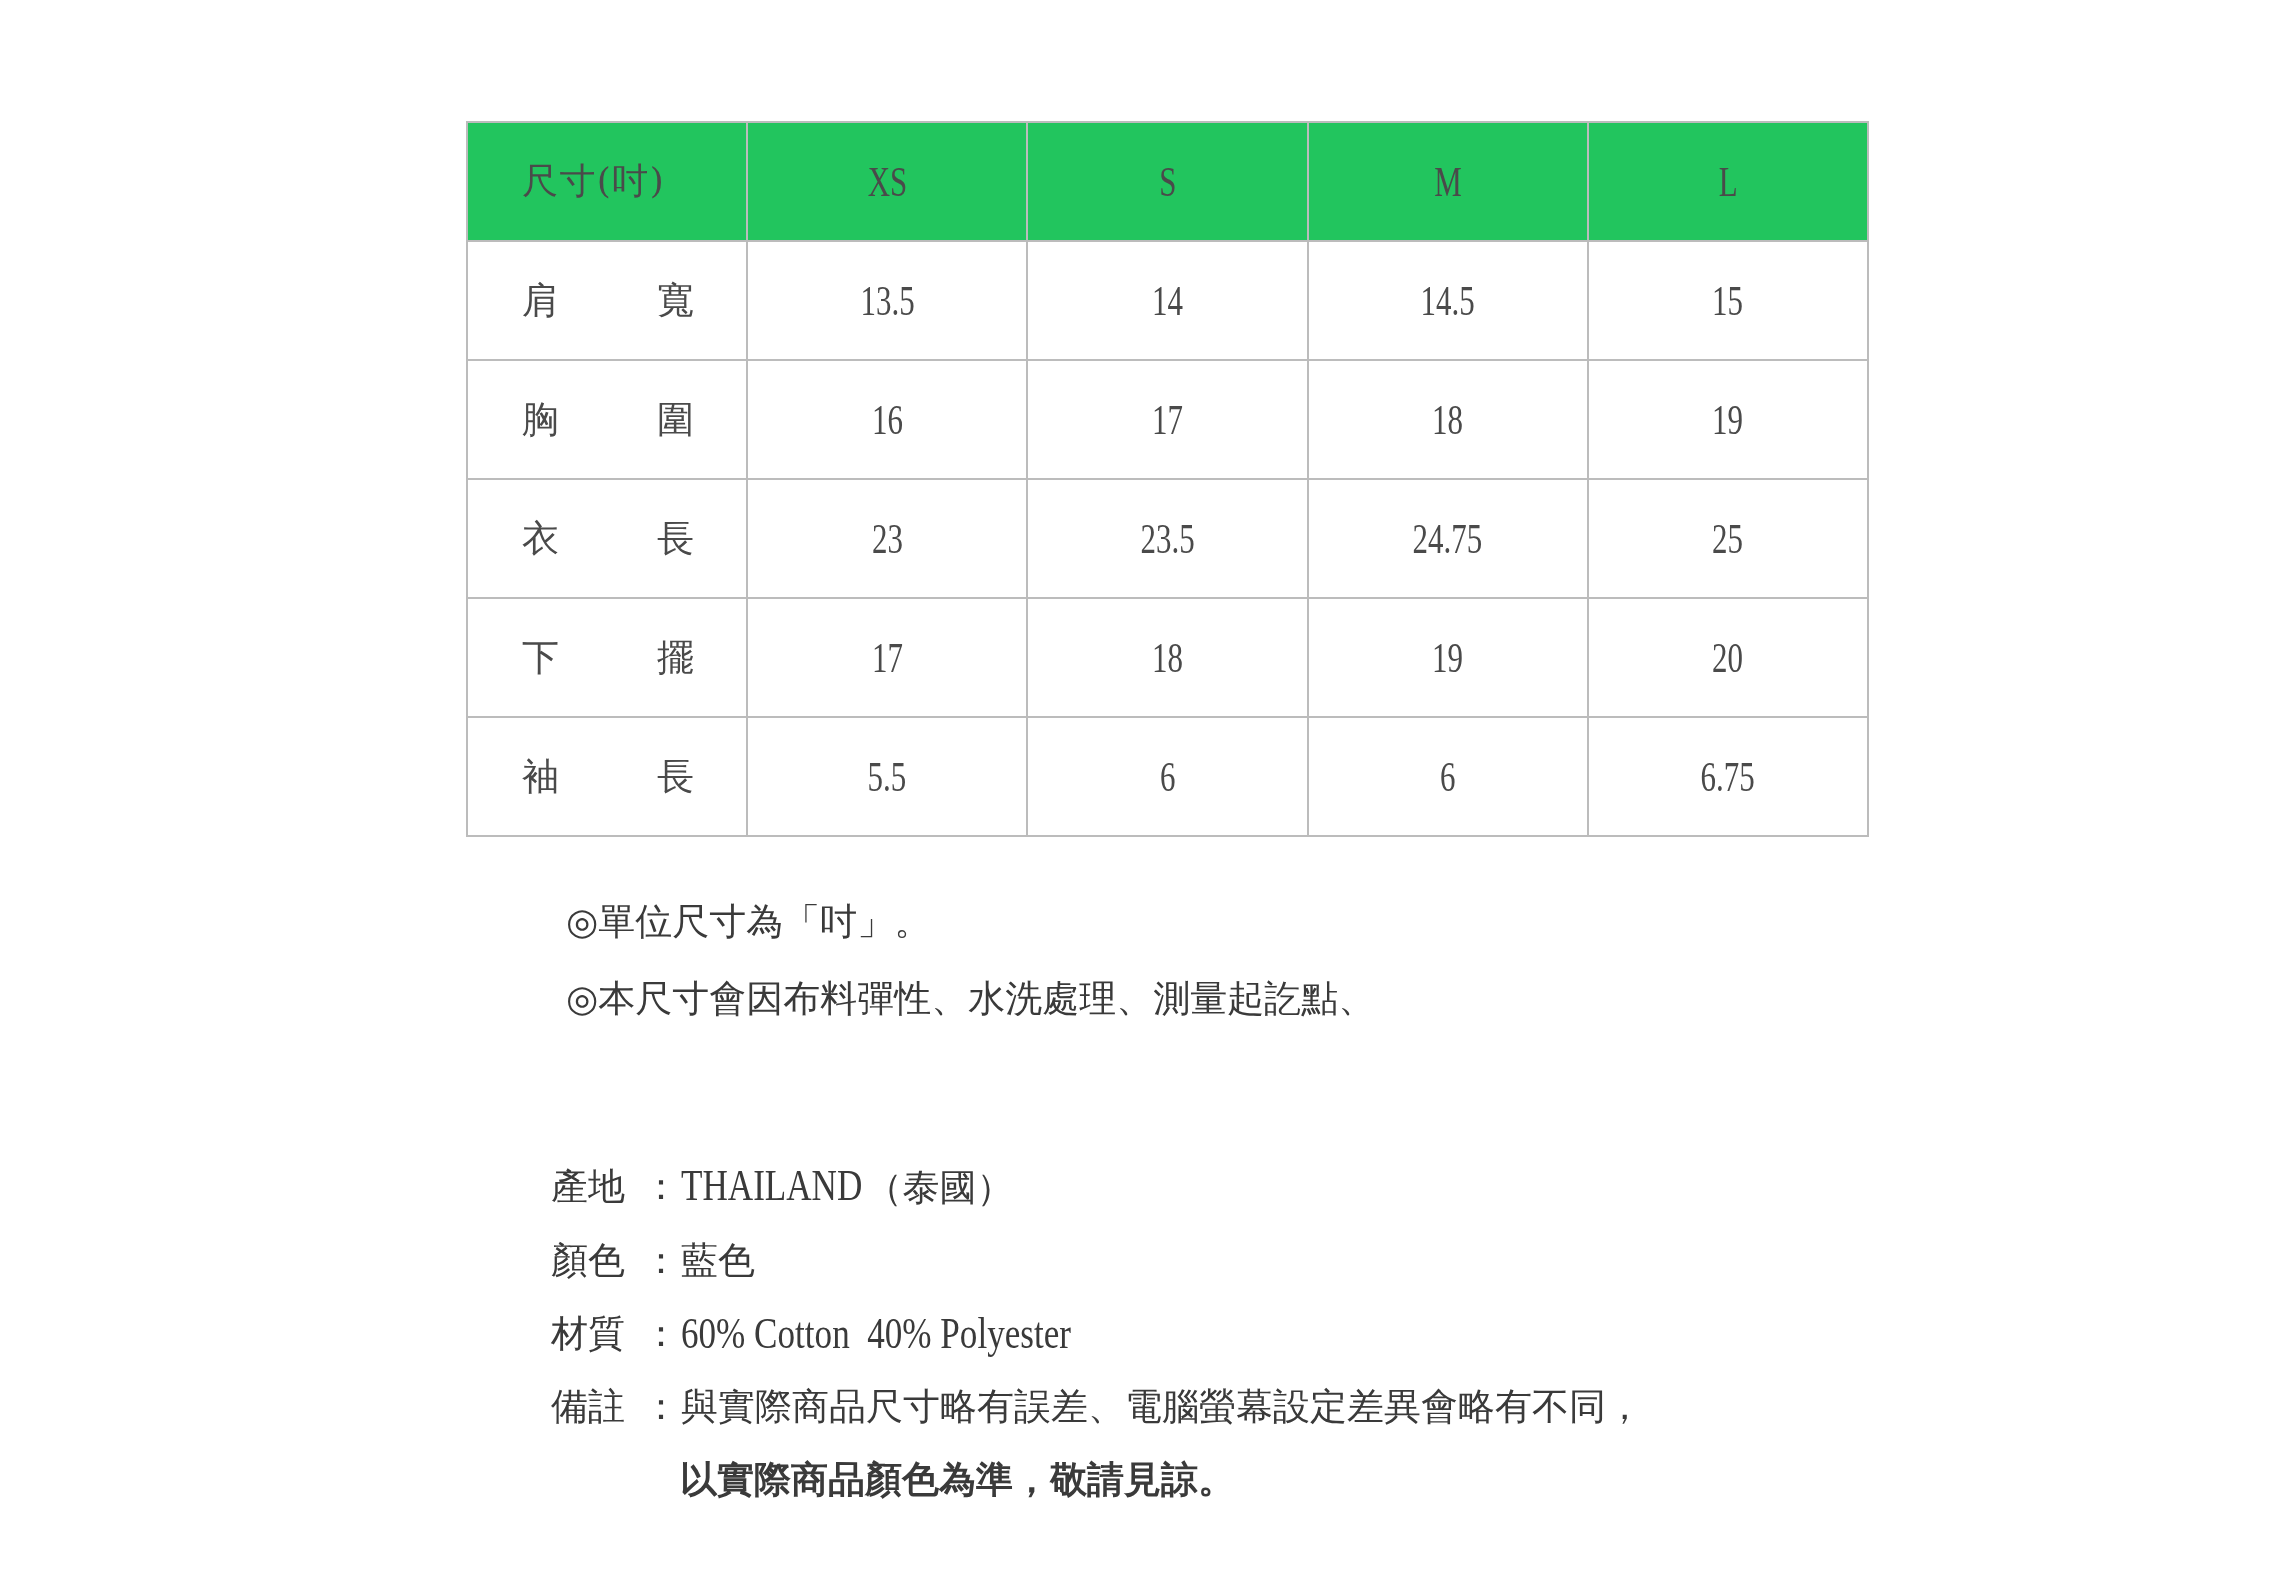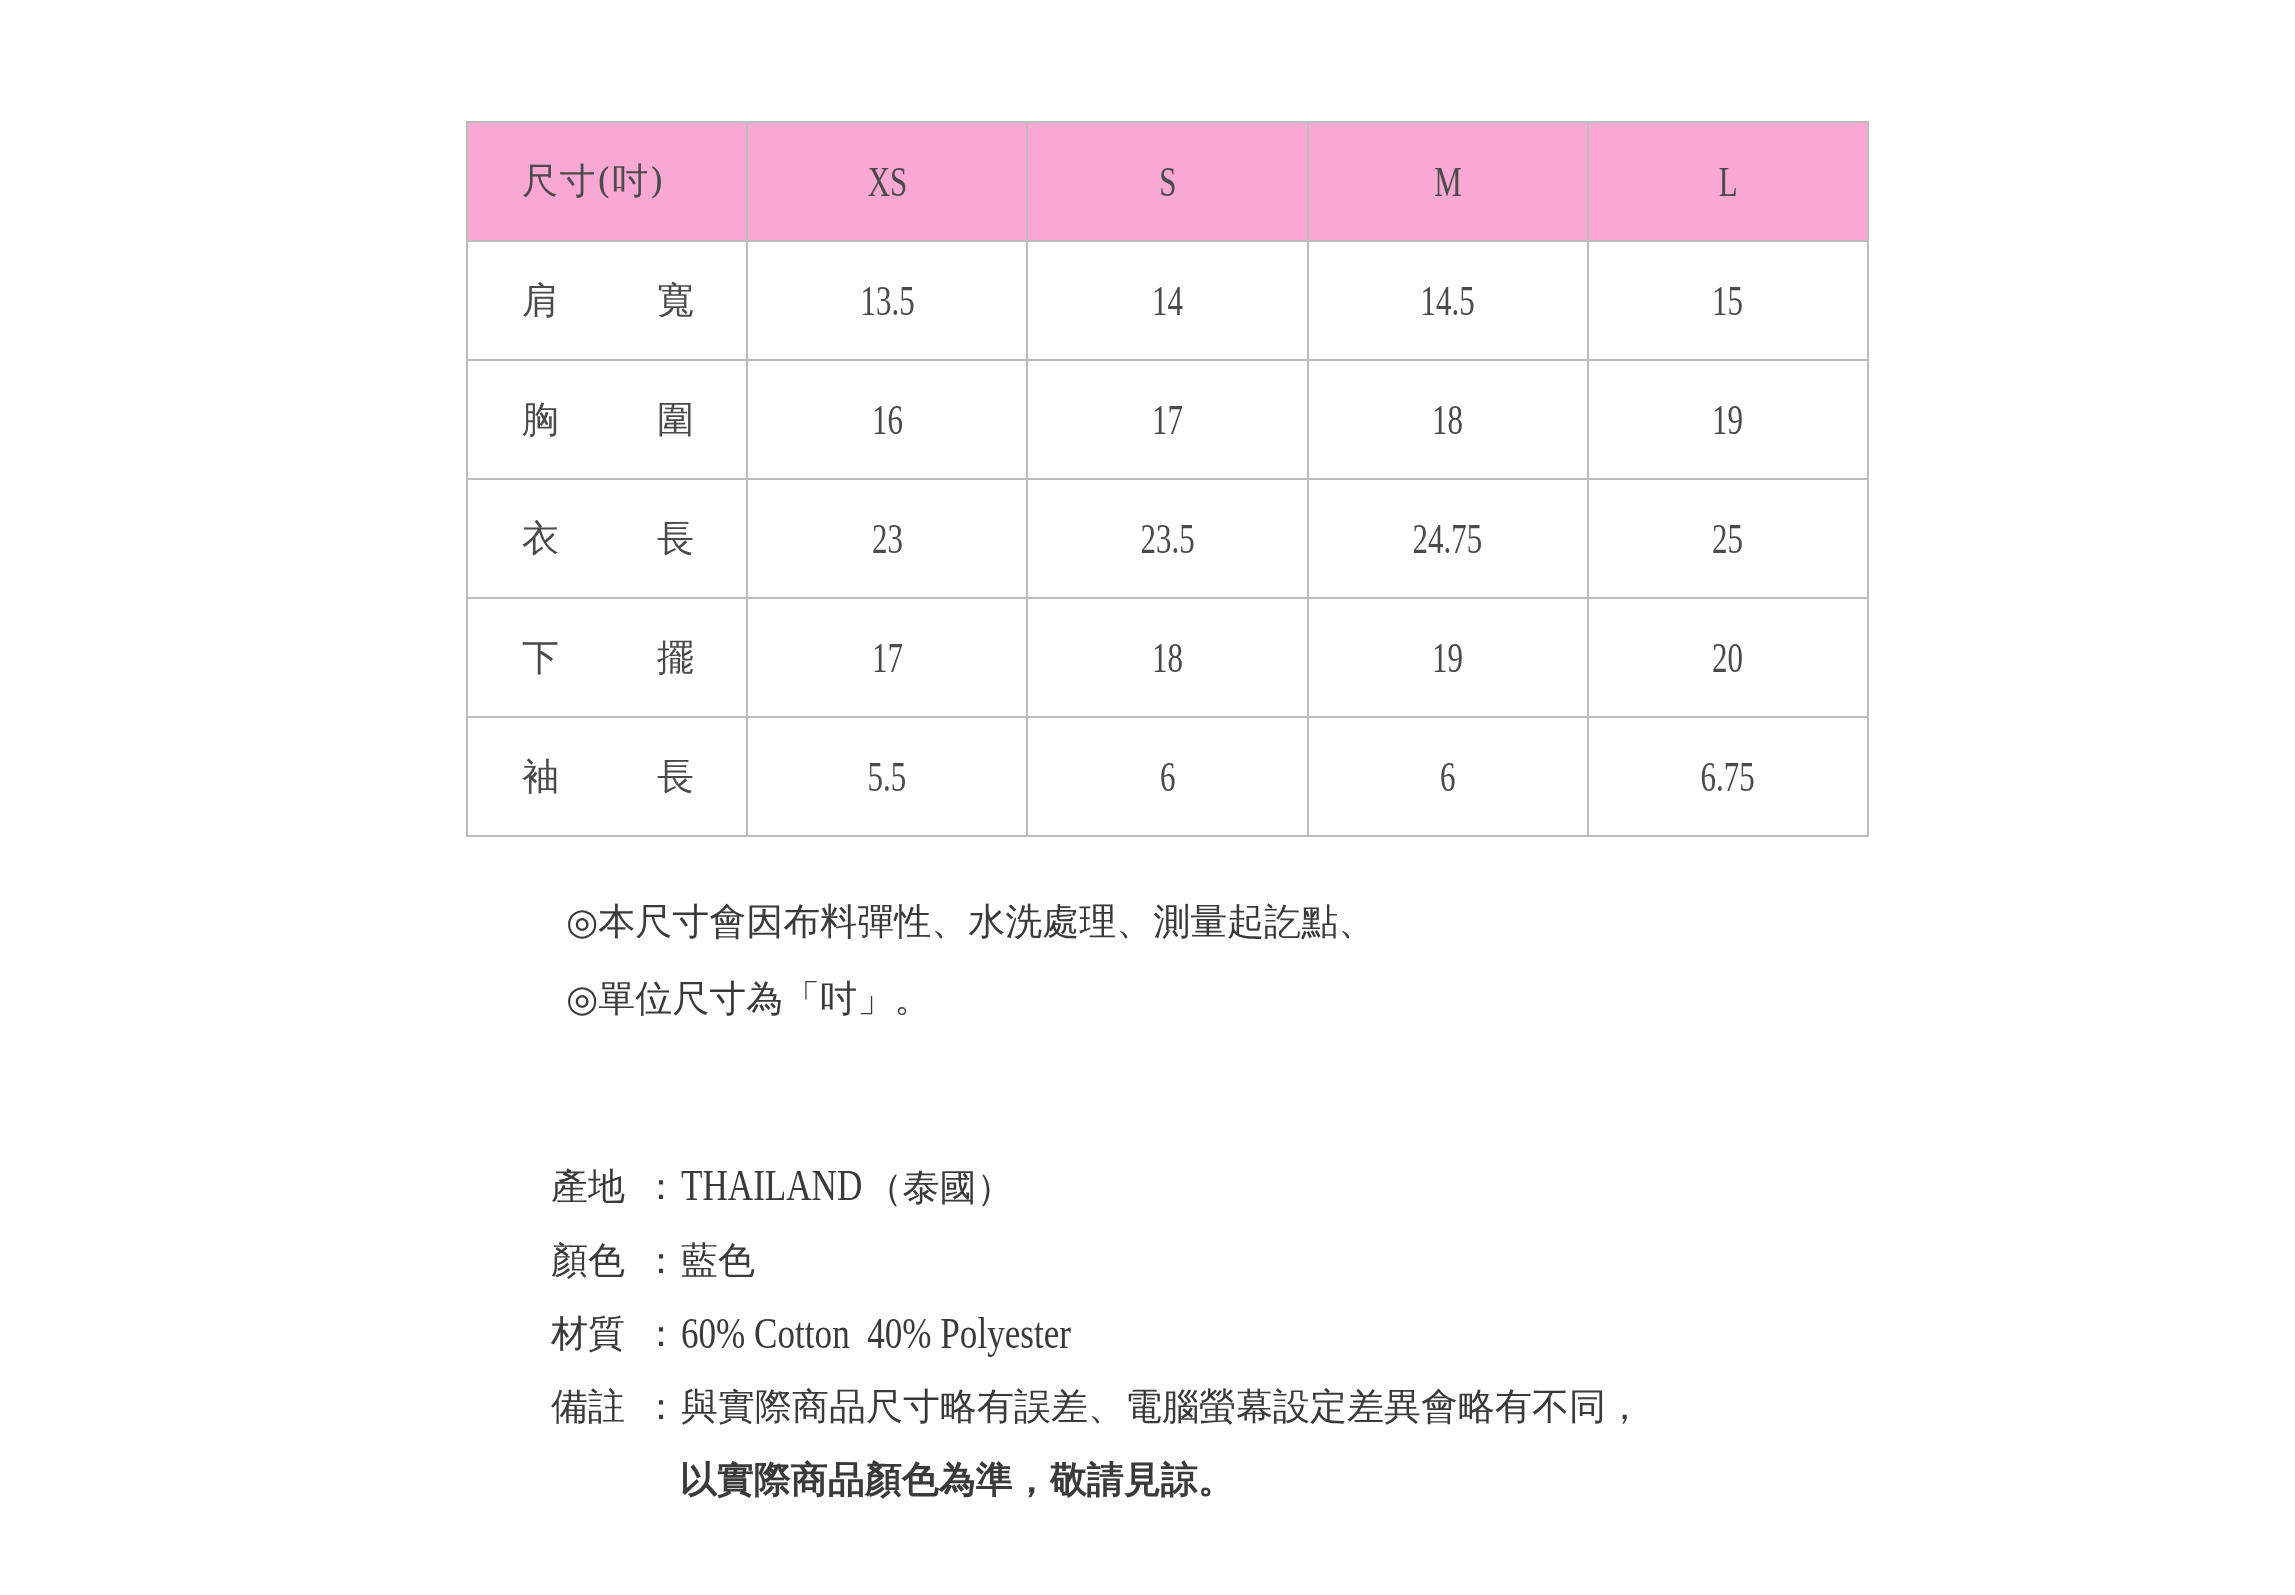--- a/index.html
+++ b/index.html
@@ -2,21 +2,21 @@
 <html style="font-size:11px"><head>
 <meta charset="utf-8">
 <style>
   html, body { margin: 0; padding: 0; background: #ffffff; }
   body { width: 2295px; height: 1596px; position: relative; overflow: hidden;
          font-family: "DejaVu Serif", "Liberation Serif", serif; color: #444444; }
   .size-table { position: absolute; left: 466px; top: 121px; width: 1403px;
                 border-collapse: collapse; table-layout: fixed; }
   .size-table td, .size-table th { border: 2.1px solid #bcbcbc; height: 117px; padding: 0;
                 font-weight: normal; font-size: 37px; text-align: center; vertical-align: middle; color: #4a4a4a; }
-  .size-table th { background: #f9a8d4; }
+  .size-table th { background: #22c55e; }
   .size-table col { width: 280px; }
   .num { display: inline-block; font-family: "Liberation Serif", serif; font-size: 43px;
          transform: scaleX(0.72); }
   .label-cell { text-align: left !important; padding-left: 54px !important; }
   .label-split { display: flex; justify-content: space-between; width: 172px; }
   .hdr-label { display: inline-block; font-size: 36px; letter-spacing: 1.4px; }
   .notes { position: absolute; left: 566px; top: 883px; font-size: 37px; color: #3a3a3a; line-height: 77px; }
   .notes .indent { padding-left: 83px; }
   .info { position: absolute; left: 551px; top: 1149px; font-size: 37px; color: #3a3a3a; line-height: 73px; }
   .info-row { display: flex; align-items: center; }
@@ -103,22 +103,22 @@
         </td>
     <td><span class="num">5.5</span></td>
     <td><span class="num">6</span></td>
     <td><span class="num">6</span></td>
     <td><span class="num">6.75</span></td>
   </tr>
 </tbody>
   </table>
 
 <div class="notes">
+  <div>◎單位尺寸為「吋」。</div>
   <div>◎本尺寸會因布料彈性、水洗處理、測量起訖點、</div>
-  <div>◎單位尺寸為「吋」。</div>
 </div>
 
 <div class="info">
   <div class="info-row">
     <span class="info-key">產地</span>
     <span class="info-colon">：</span>
     <span class="info-val"><span class="latin">THAILAND</span><span style="margin-left:-48px">（泰國）</span></span>
   </div>
   <div class="info-row">
     <span class="info-key">顏色</span>

